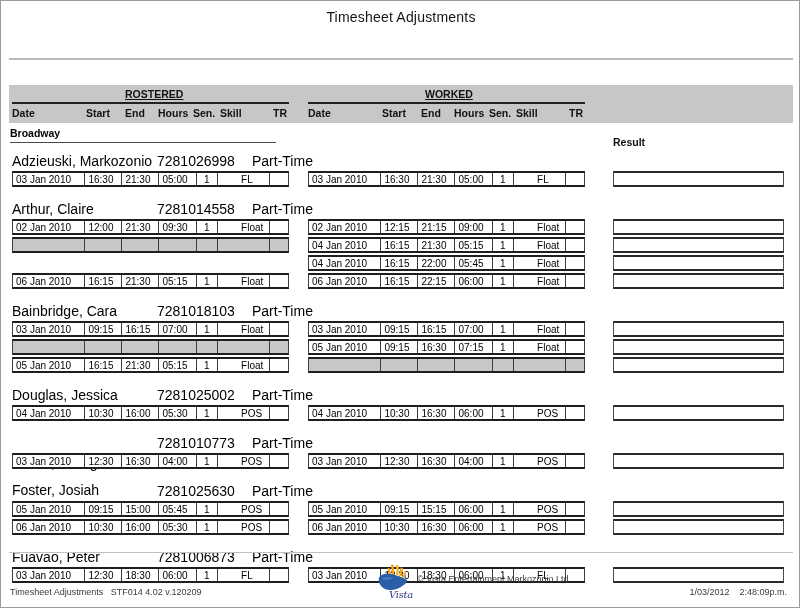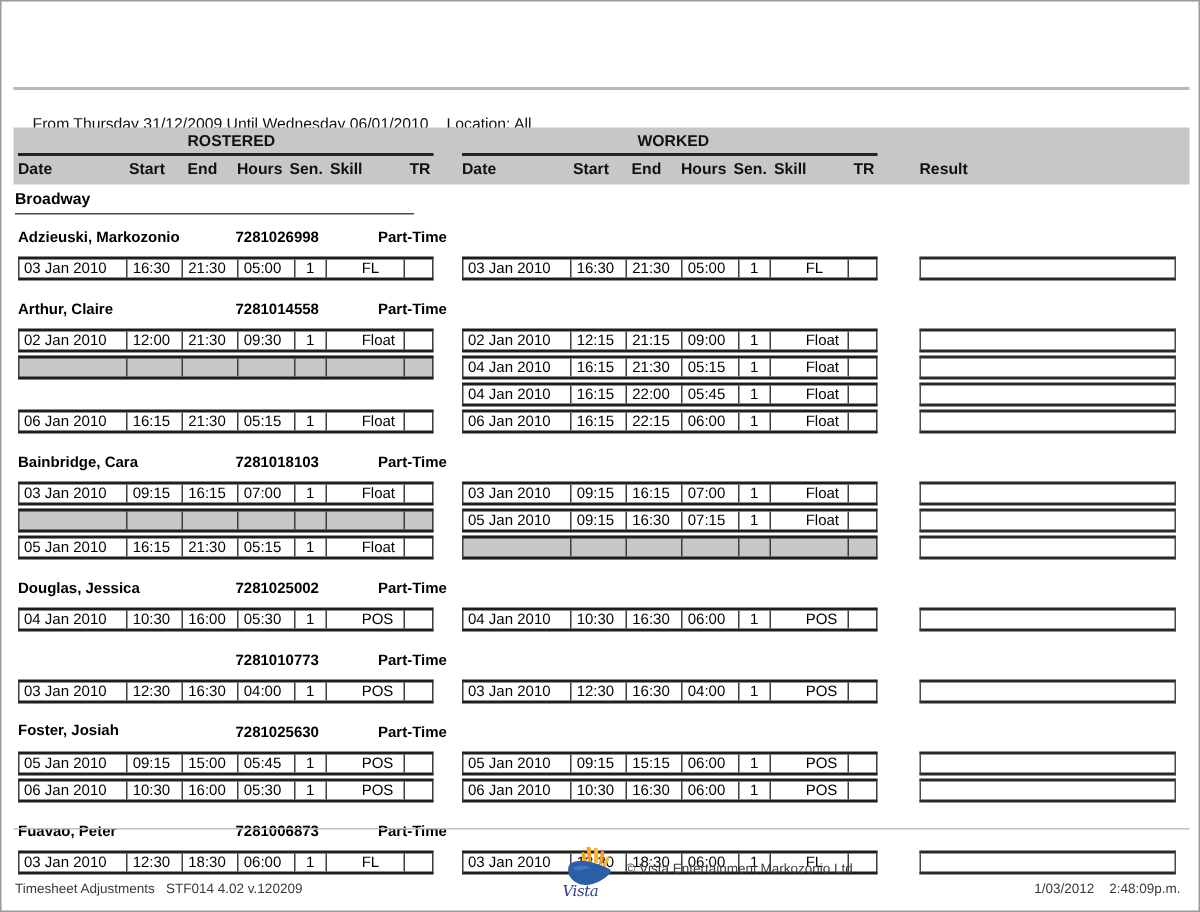--- a/index.html
+++ b/index.html
@@ -54,20 +54,21 @@
     left: 8px; top: 84px;
     width: 784px; height: 38px;
     background: #c7c7c7;
   }
   .band-title {
     position: absolute;
     font-size: 10.5px;
     font-weight: bold;
     color: #111;
     top: 87px;
+    text-decoration: underline;
   }
   .band-title.rostered { left: 124px; }
   .band-title.worked   { left: 424px; }
 
   .band-underline {
     position: absolute;
     height: 2px;
     background: #222;
     top: 101px;
   }
@@ -92,22 +93,22 @@
   }
   .loc-rule {
     position: absolute;
     left: 9px; top: 141px;
     width: 266px; height: 1px;
     background: #4a4a4a;
   }
   
   .emp-name, .emp-id, .emp-type {
     position: absolute;
-    font-size: 10px;
-    font-weight: bold;
+    font-size: 14px;
+    font-weight: normal;
     color: #000;
     white-space: nowrap;
   }
   .emp-name { left: 11px; }
   .emp-id   { left: 156px; }
   .emp-type { left: 251px; }
 
   
   .grid {
     position: absolute;
@@ -189,46 +190,44 @@
     width: 300px;
     height: 46px;
   }
   .vista-logo {
     position: absolute;
     left: 0; top: 0;
     width: 44px; height: 44px;
   }
   .vista-word {
     position: absolute;
-    left: 4px; top: 30px;
+    left: 18px; top: 30px;
     font-family: "DejaVu Serif", serif;
     font-style: italic;
     font-size: 10px;
     color: #2a3b8f;
     letter-spacing: -0.3px;
   }
   .copy-text {
     position: absolute;
     left: 46px; top: 15px;
     font-size: 9px;
     color: #3a3a3a;
     white-space: nowrap;
   }
 </style>
 </head>
 <body>
 
 <div id="page">
 
+  <div class="report-title">Timesheet Adjustments</div>
 
   <div class="hdr-rule"></div>
 
-  <div class="range-line">
-    <span>From Thursday 31/12/2009 Until Wednesday 06/01/2010</span><span class="loc">Location: All</span>
-  </div>
 
   <div class="group-band"></div>
   <div class="band-title rostered">ROSTERED</div>
   <div class="band-title worked">WORKED</div>
   <div class="band-underline rostered"></div>
   <div class="band-underline worked"></div>
 
   <div class="colhead" style="left:11px;">Date</div>
   <div class="colhead" style="left:85px;">Start</div>
   <div class="colhead" style="left:124px;">End</div>
@@ -237,21 +236,21 @@
   <div class="colhead" style="left:219px;">Skill</div>
   <div class="colhead" style="left:272px;">TR</div>
 
   <div class="colhead" style="left:307px;">Date</div>
   <div class="colhead" style="left:381px;">Start</div>
   <div class="colhead" style="left:420px;">End</div>
   <div class="colhead" style="left:453px;">Hours</div>
   <div class="colhead" style="left:488px;">Sen.</div>
   <div class="colhead" style="left:515px;">Skill</div>
   <div class="colhead" style="left:568px;">TR</div>
-  <div class="colhead" style="left:612px;">Result</div>
+  <div class="colhead" style="left:612px;margin-top:29px;">Result</div>
 
   <div class="loc-head">Broadway</div>
   <div class="loc-rule"></div>
 
   <div id="emp-container">
       <div class="emp-name" style="top: 152px;">Adzieuski, Markozonio</div>
       <div class="emp-id" style="top: 152px;">7281026998</div>
       <div class="emp-type" style="top: 152px;">Part-Time</div>
       <div class="grid rostered" style="top: 170px;">
         <div class="cell c-date">03 Jan 2010</div>

